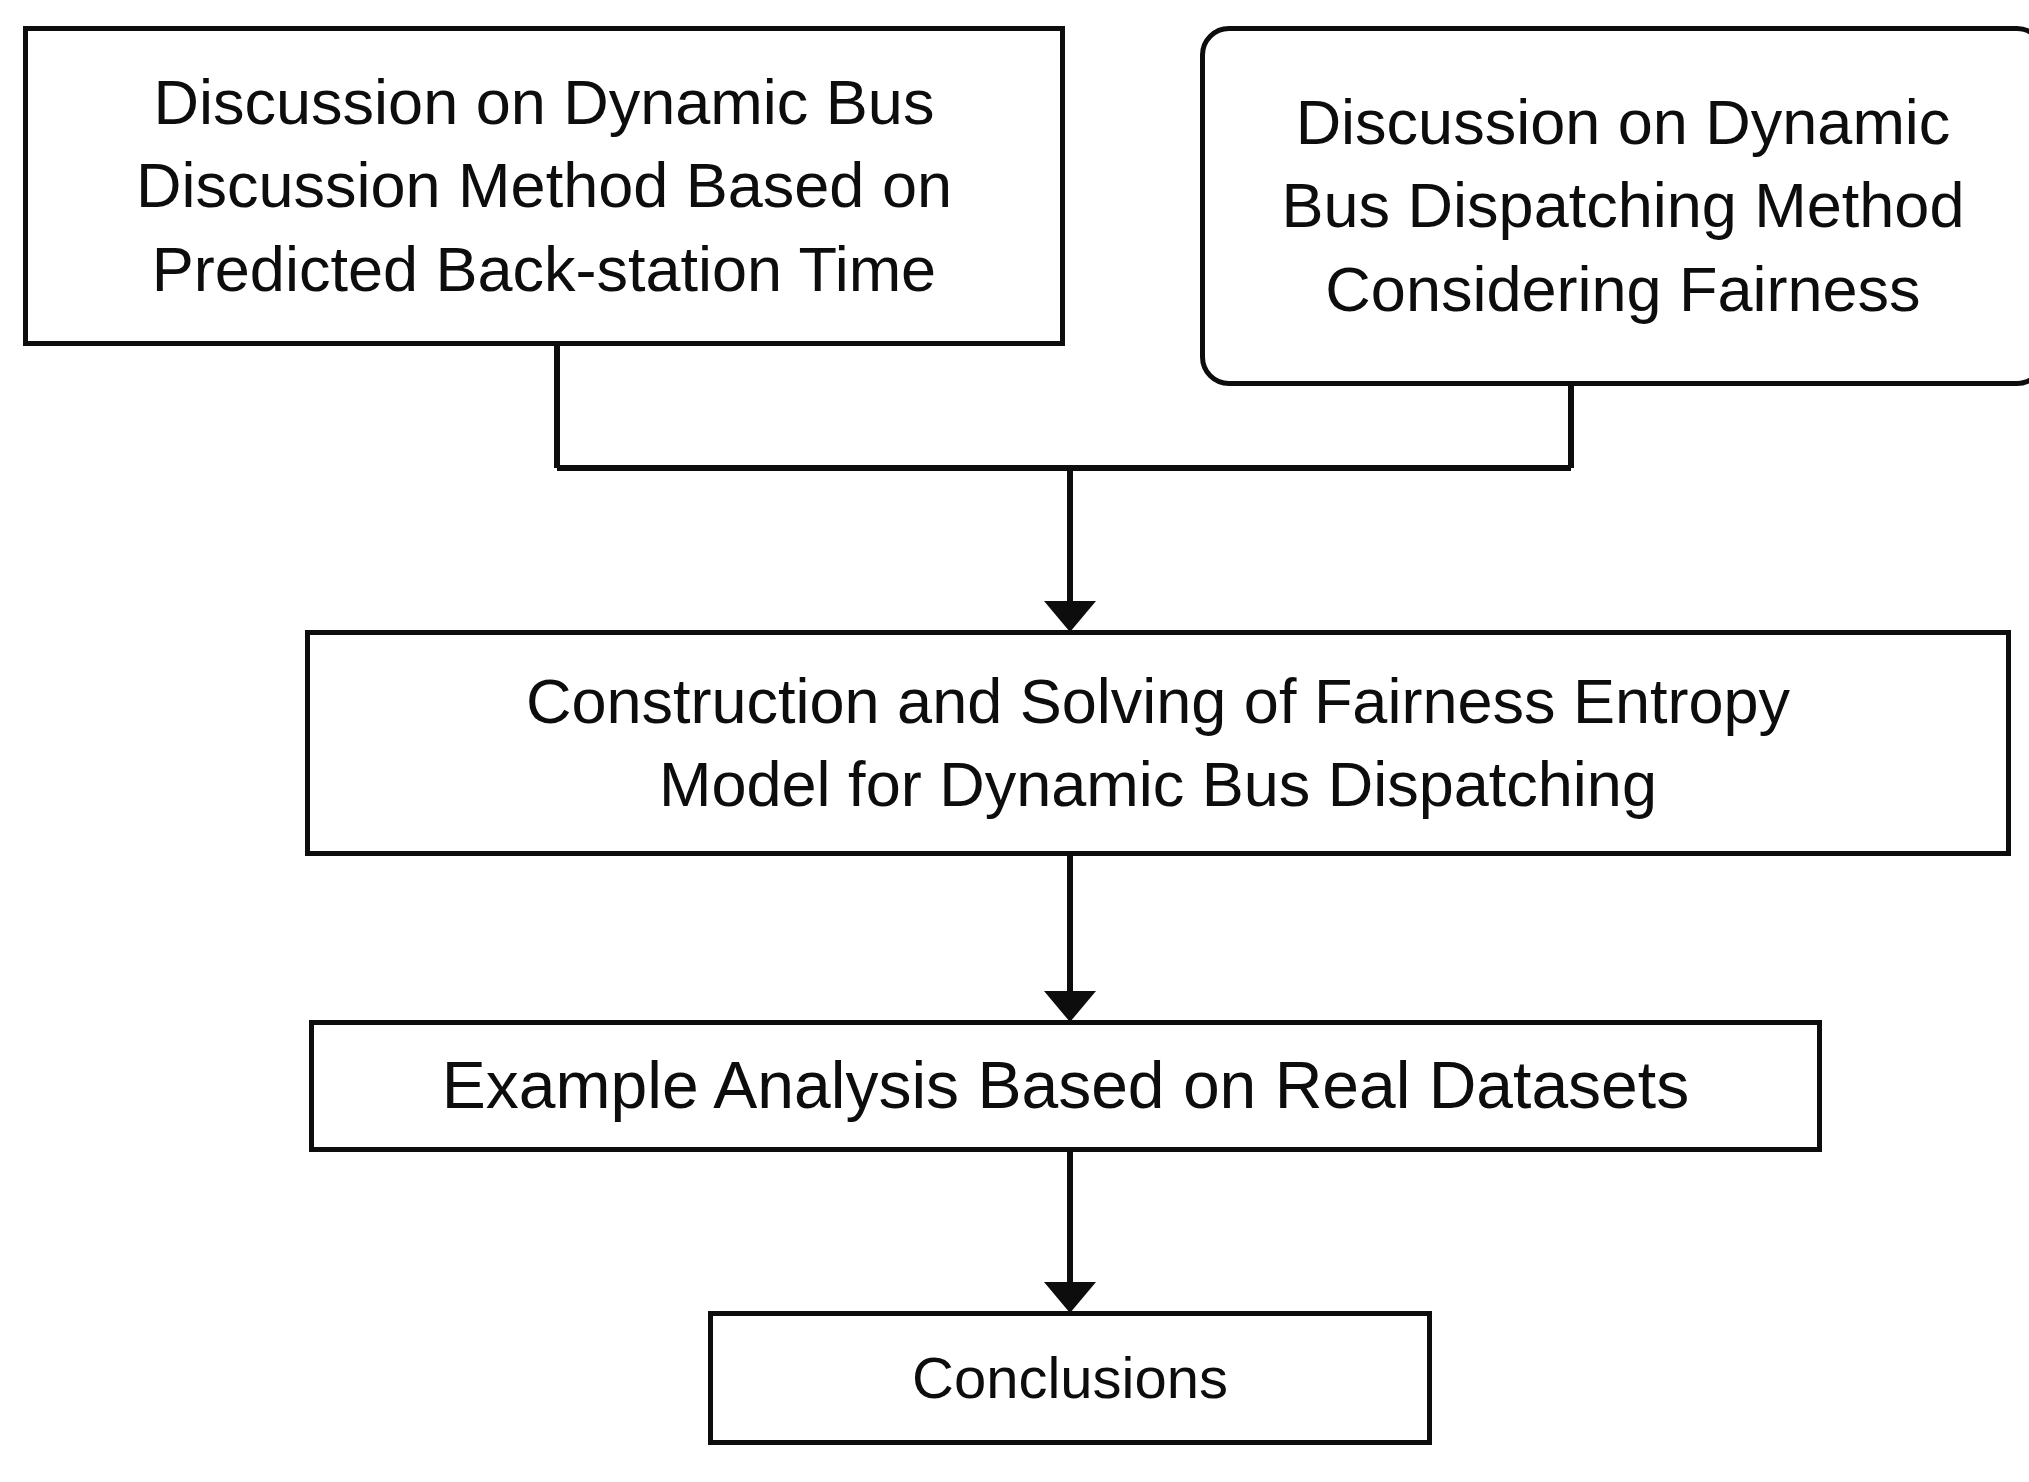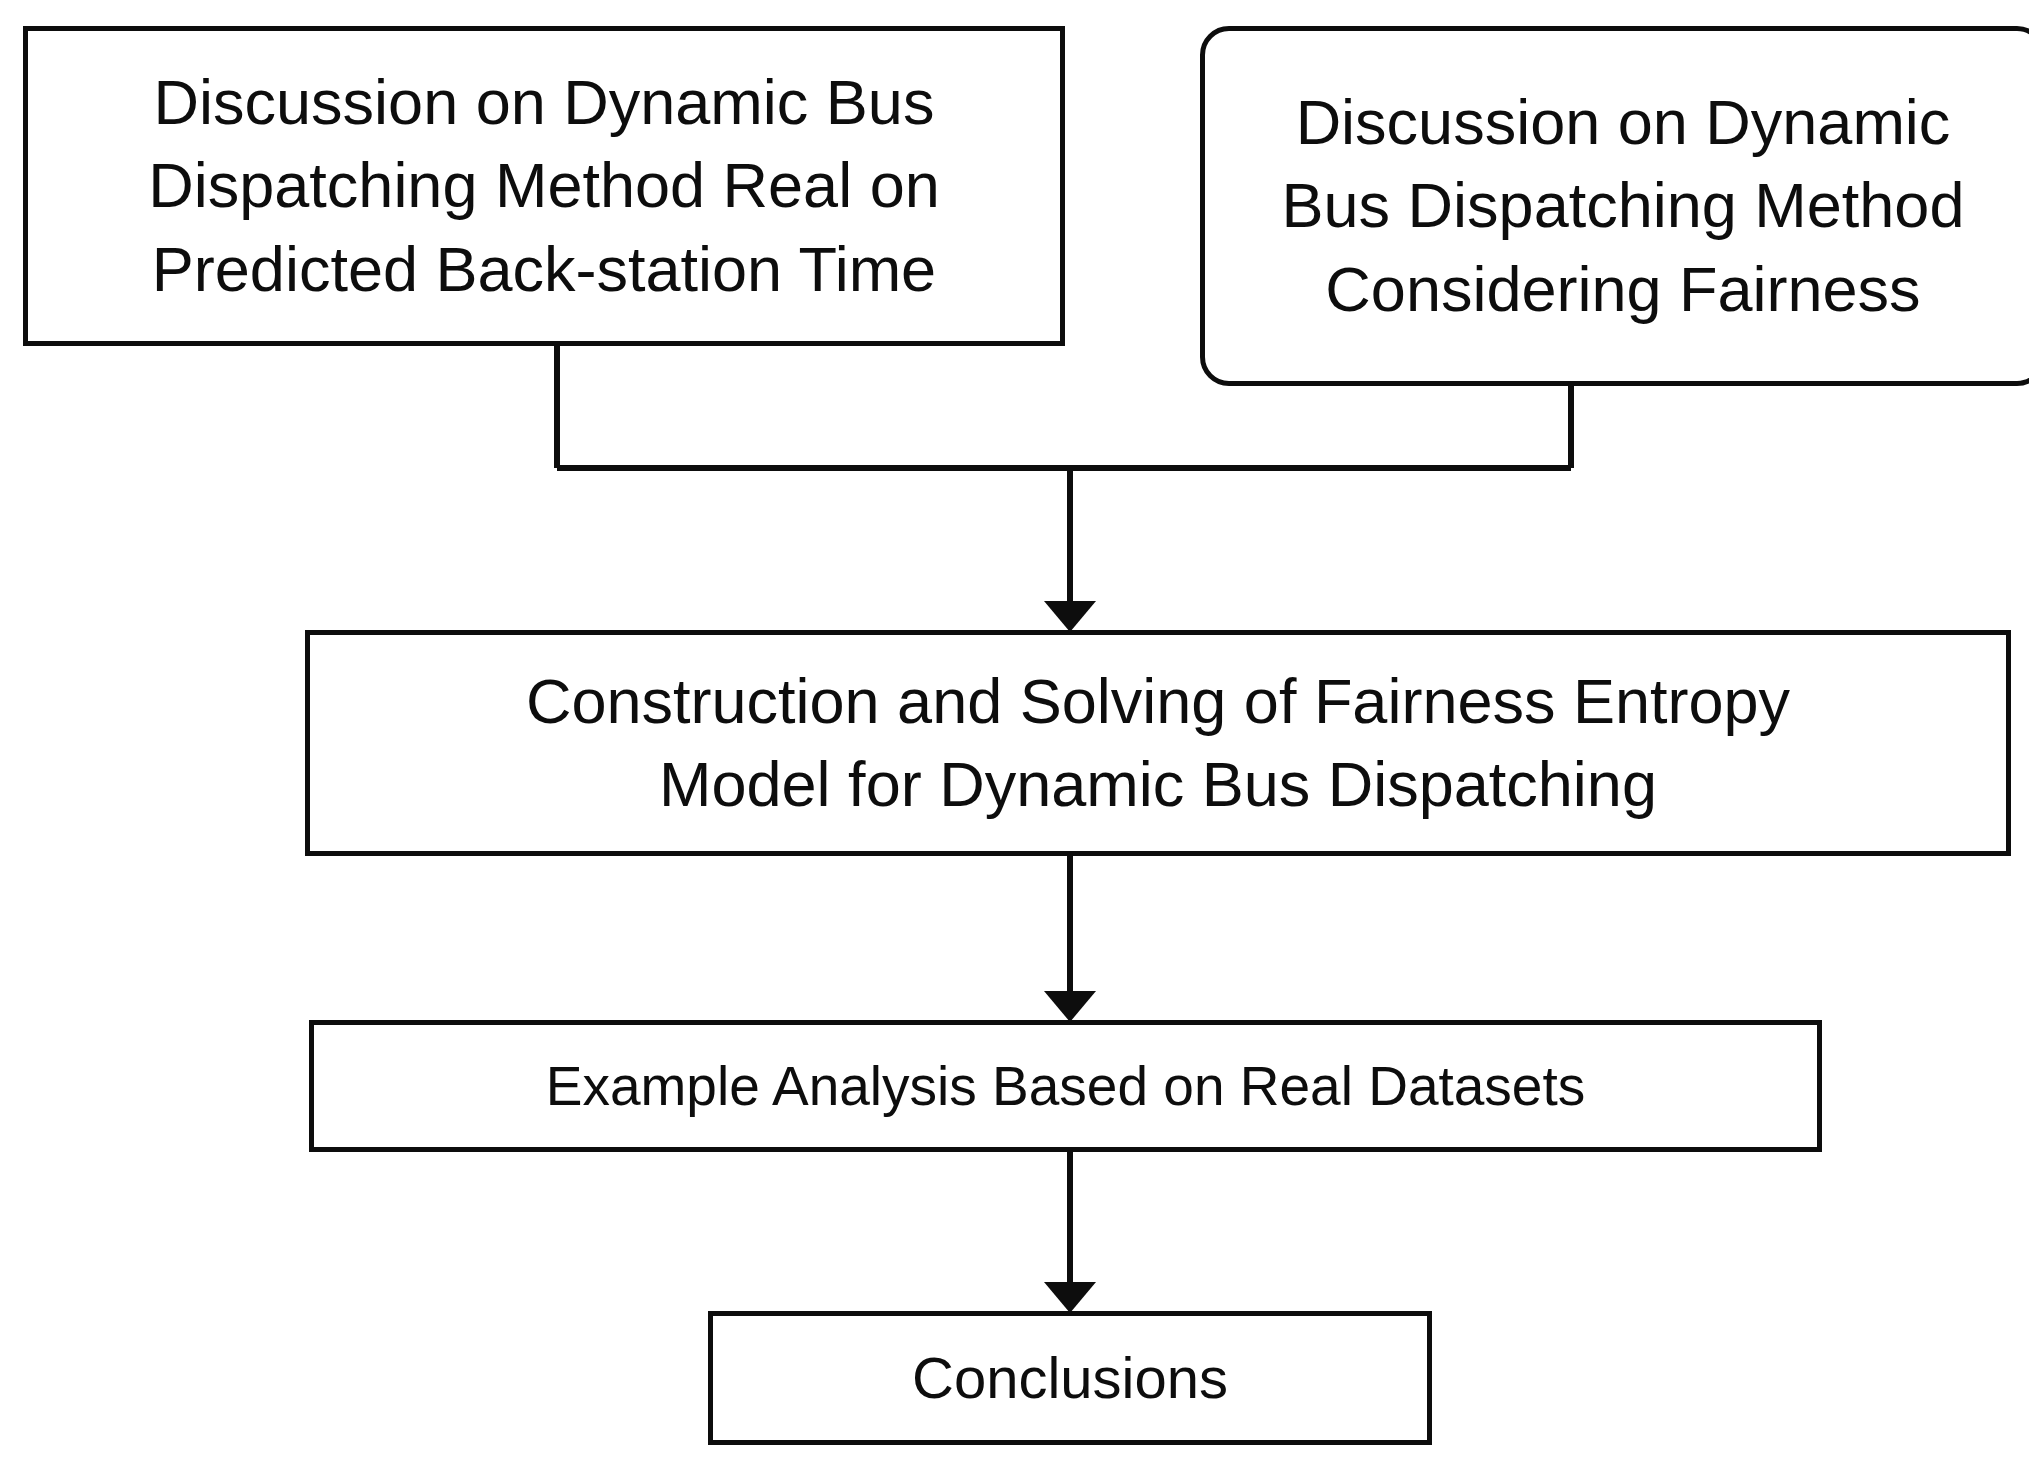--- a/index.html
+++ b/index.html
@@ -65,21 +65,21 @@
     height: 134px;
   }
   #node-discussion-predicted .node-label,
   #node-discussion-fairness .node-label {
     font-size: 63px;
   }
   #node-fairness-entropy-model .node-label {
     font-size: 63px;
   }
   #node-example-analysis .node-label {
-    font-size: 55px;
+    font-size: 66px;
   }
   #node-conclusions .node-label {
     font-size: 58px;
   }
   #connectors {
     position: absolute;
     left: 0;
     top: 0;
     width: 2029px;
     height: 1482px;
@@ -105,21 +105,21 @@
     </g>
     <g fill="#0d0d0d" stroke="none">
       <polygon points="1044,601 1096,601 1070,632"></polygon>
       <polygon points="1044,991 1096,991 1070,1022"></polygon>
       <polygon points="1044,1282 1096,1282 1070,1313"></polygon>
     </g>
   </svg>
 
   <div class="node" id="node-discussion-predicted">
     <span class="node-label">Discussion on Dynamic Bus
-Dispatching Method Real on
+Discussion Method Based on
 Predicted Back-station Time</span>
   </div>
 
   <div class="node" id="node-discussion-fairness">
     <span class="node-label">Discussion on Dynamic
 Bus Dispatching Method
 Considering Fairness</span>
   </div>
 
   <div class="node" id="node-fairness-entropy-model">

